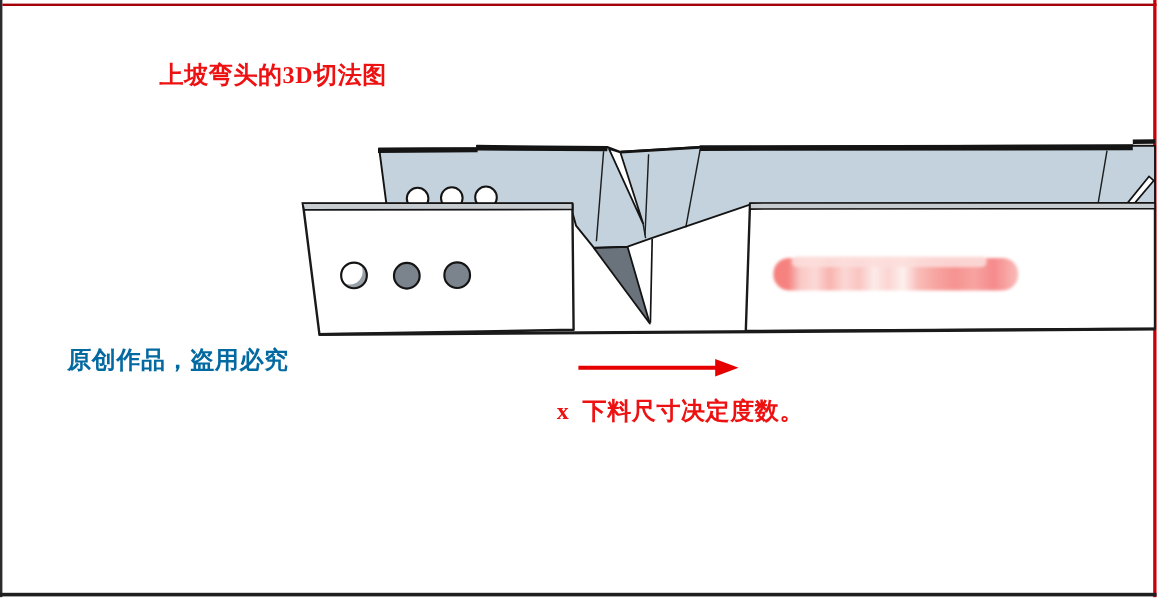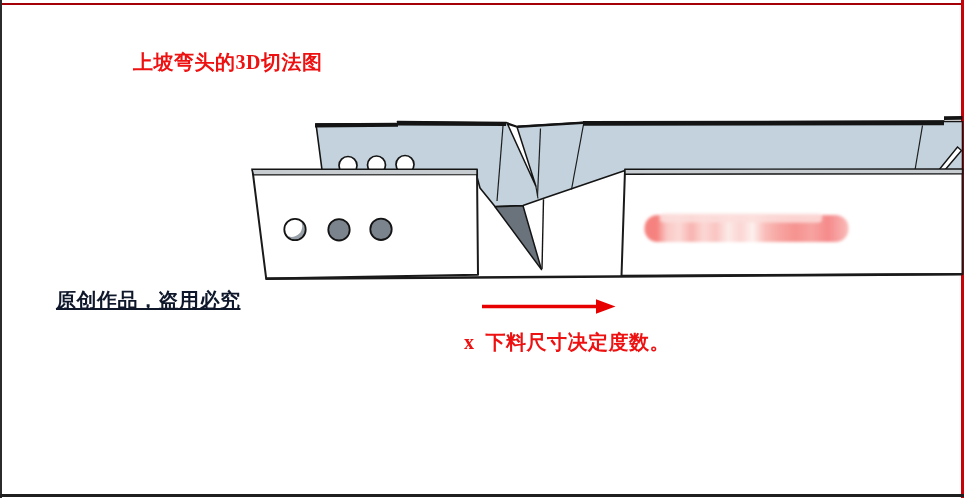--- a/index.html
+++ b/index.html
@@ -106,15 +106,15 @@
       <rect x="660" y="213.5" width="162" height="9" rx="4" fill="#fcdedc" opacity="0.85"></rect>
     </g>
 
     <g>
       <line x1="482" y1="306.5" x2="598" y2="306.5" stroke-width="3.4" stroke="#e60000"></line>
       <polygon points="596,299.2 615.5,306.5 596,313.8" fill="#e60000"></polygon>
     </g>
   </svg>
 
   <div class="red-note" id="note-title" style="color: rgb(238, 17, 17);">上坡弯头的3D切法图</div>
-  <div class="red-note" id="note-copyright" style="color: #0f172a; text-decoration: underline;">原创作品，盗用必究</div>
+  <div class="red-note" id="note-copyright" style="color: #0369a1;">原创作品，盗用必究</div>
   <div class="red-note" id="note-dimension" style="color: rgb(238, 17, 17); text-align: right;">x  下料尺寸决定度数。</div>
 </div>
 
 </body></html>

